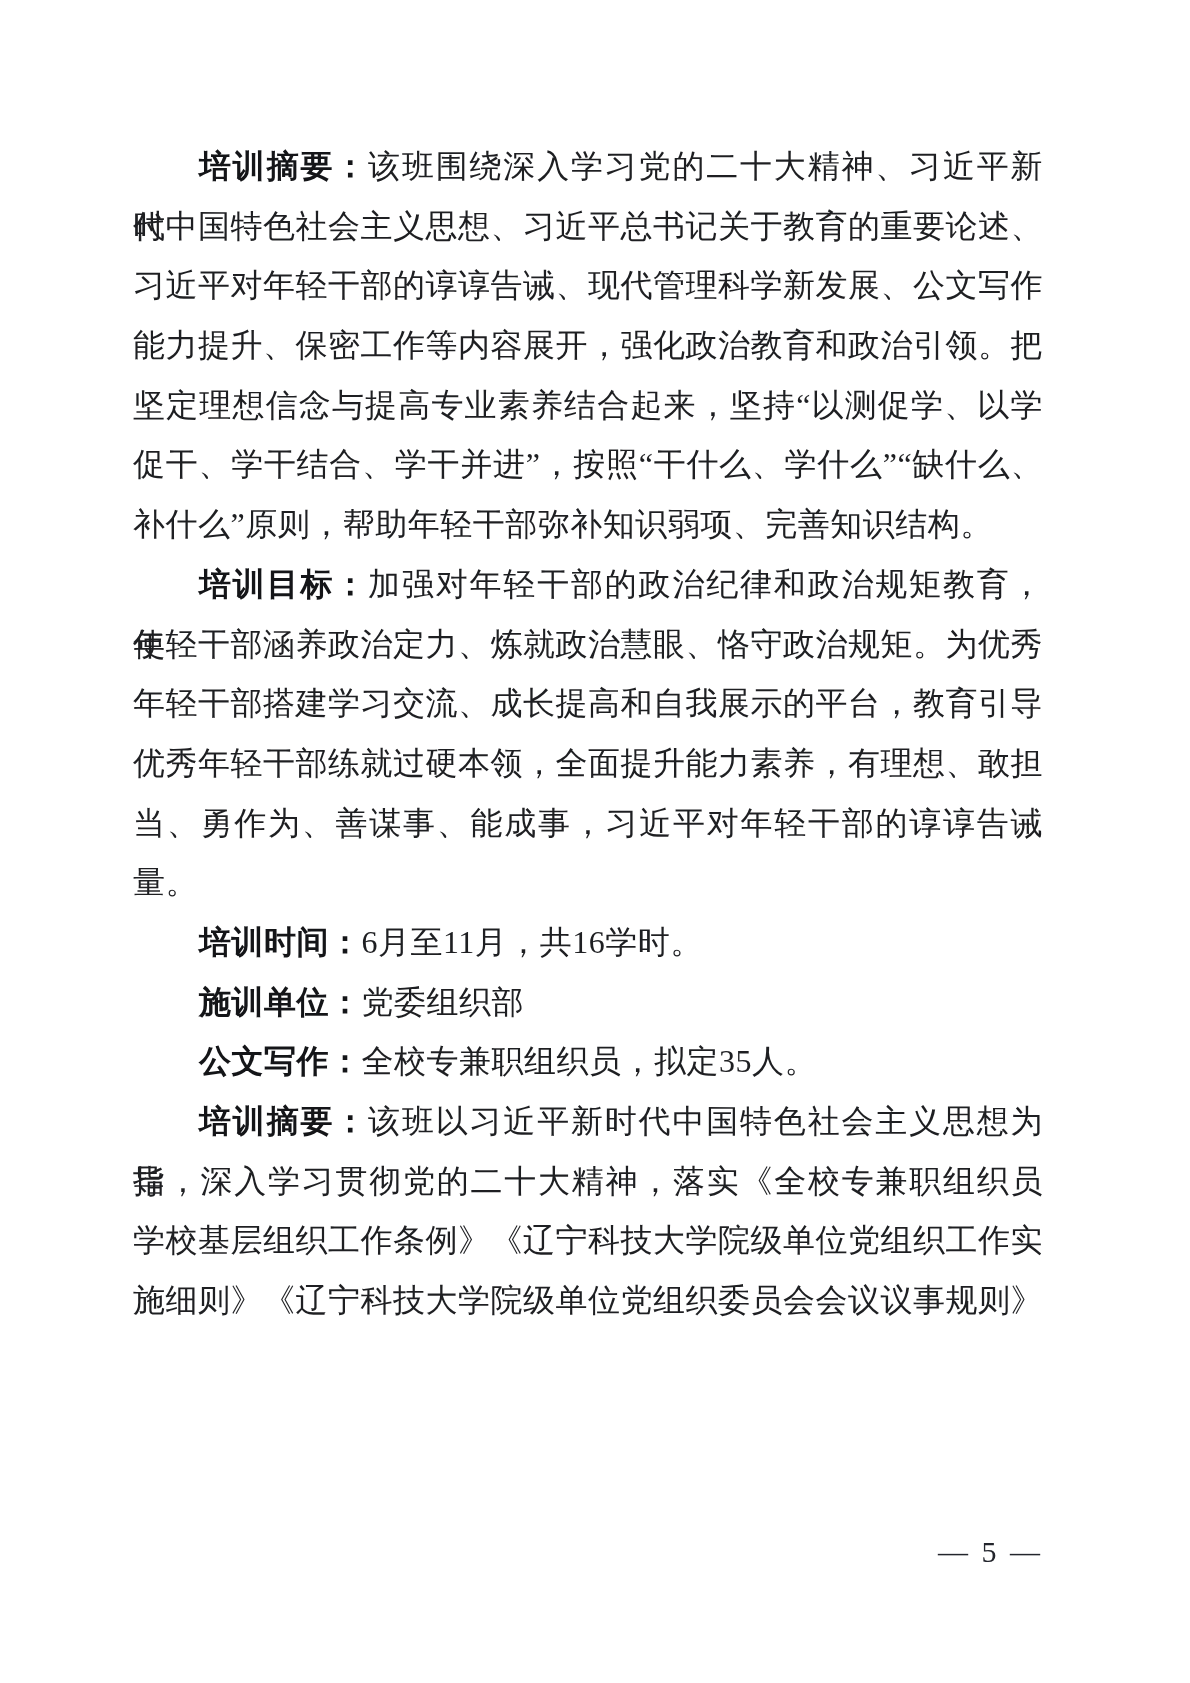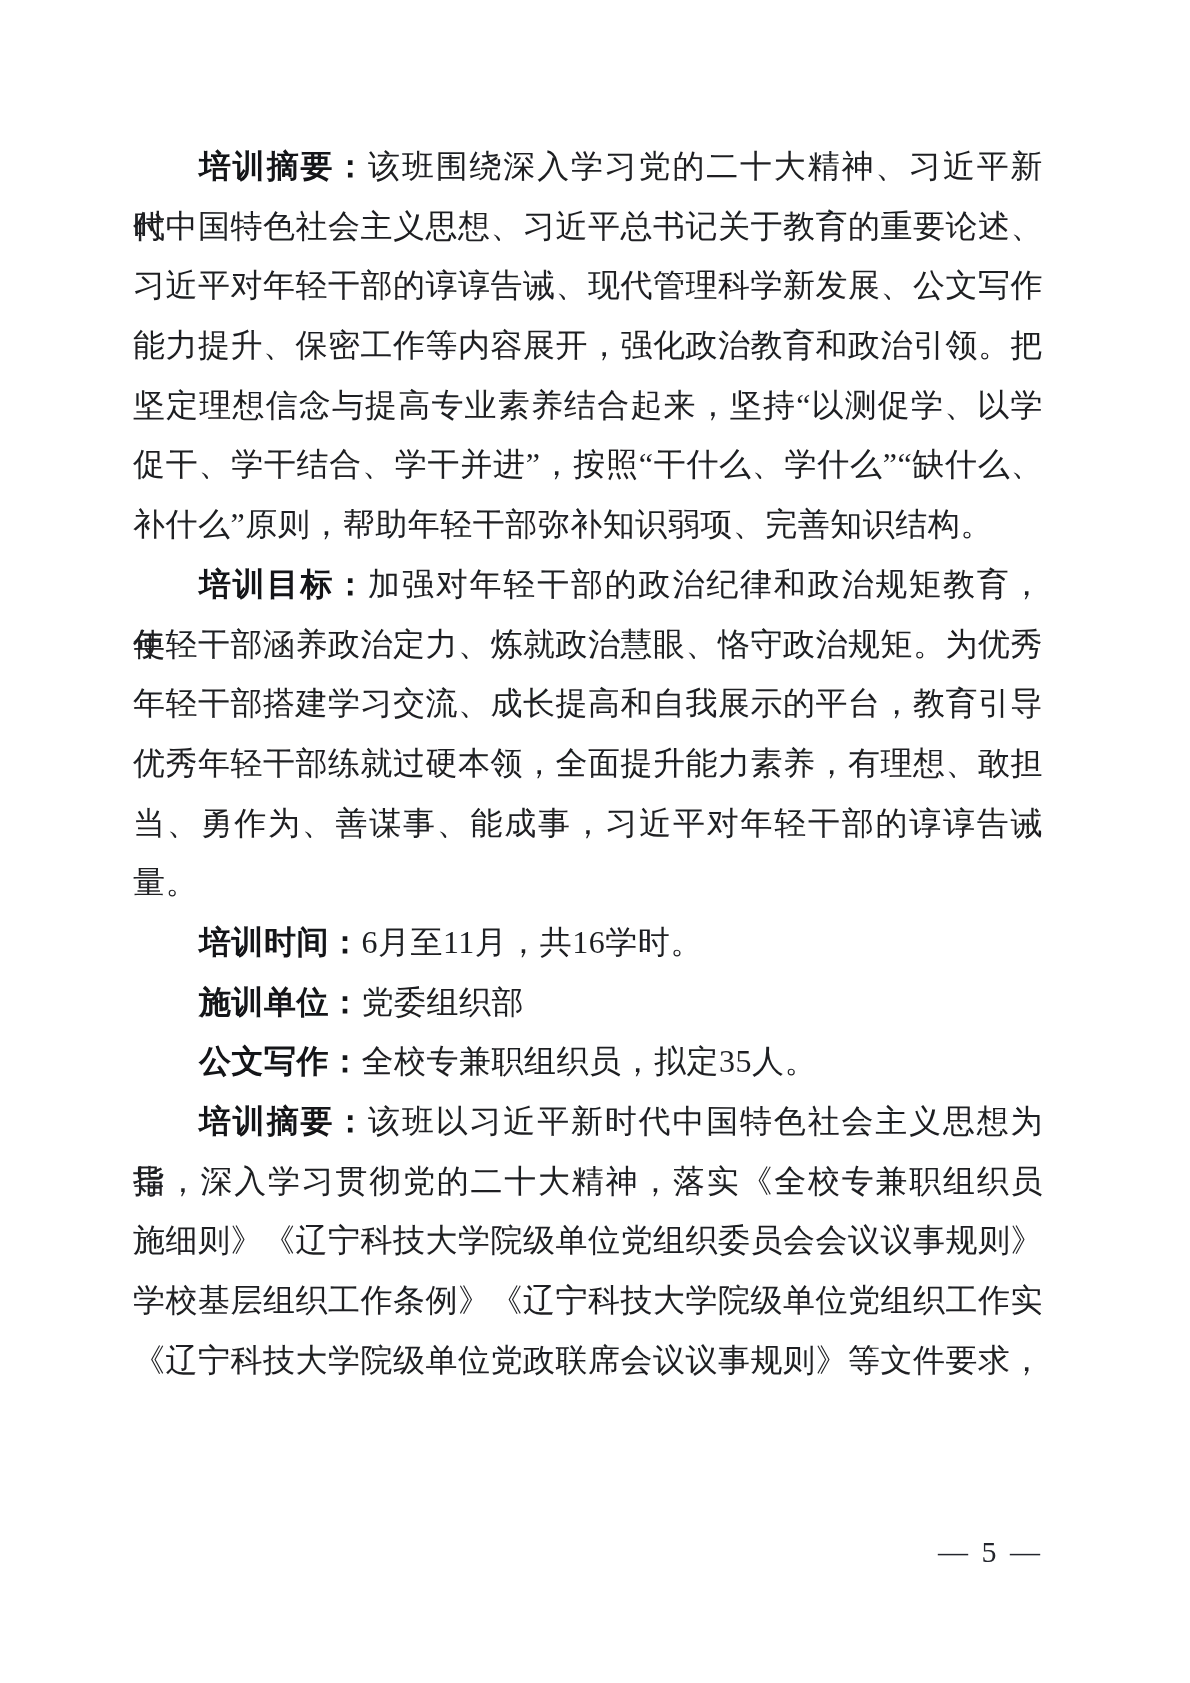--- a/index.html
+++ b/index.html
@@ -72,18 +72,17 @@
       <div class="line justify"><span>年轻干部涵养政治定力、炼就政治慧眼、恪守政治规矩。为优秀</span></div>
       <div class="line justify"><span>年轻干部搭建学习交流、成长提高和自我展示的平台，教育引导</span></div>
       <div class="line justify"><span>优秀年轻干部练就过硬本领，全面提升能力素养，有理想、敢担</span></div>
       <div class="line justify"><span>当、勇作为、善谋事、能成事，习近平对年轻干部的谆谆告诫</span></div>
       <div class="line"><span>量。</span></div>
       <div class="line indent"><span class="label">培训时间：</span><span>6月至11月，共16学时。</span></div>
       <div class="line indent"><span class="label">施训单位：</span><span>党委组织部</span></div>
       <div class="line indent"><span class="label">公文写作：</span><span>全校专兼职组织员，拟定35人。</span></div>
       <div class="line indent justify"><span class="label">培训摘要：</span><span>该班以习近平新时代中国特色社会主义思想为指</span></div>
       <div class="line justify"><span>导，深入学习贯彻党的二十大精神，落实《全校专兼职组织员</span></div>
+      <div class="line justify"><span>学校基层组织工作条例》《辽宁科技大学院级单位党组织工作实</span></div>
       <div class="line justify"><span>施细则》《辽宁科技大学院级单位党组织委员会会议议事规则》</span></div>
-      <div class="line justify"><span>学校基层组织工作条例》《辽宁科技大学院级单位党组织工作实</span></div>
-      <div class="line justify"><span>《辽宁科技大学院级单位党政联席会议议事规则》等文件要求，</span></div>
     </div>
   <div class="footer">— 5 —</div>
 </div>
 
 </body></html>

